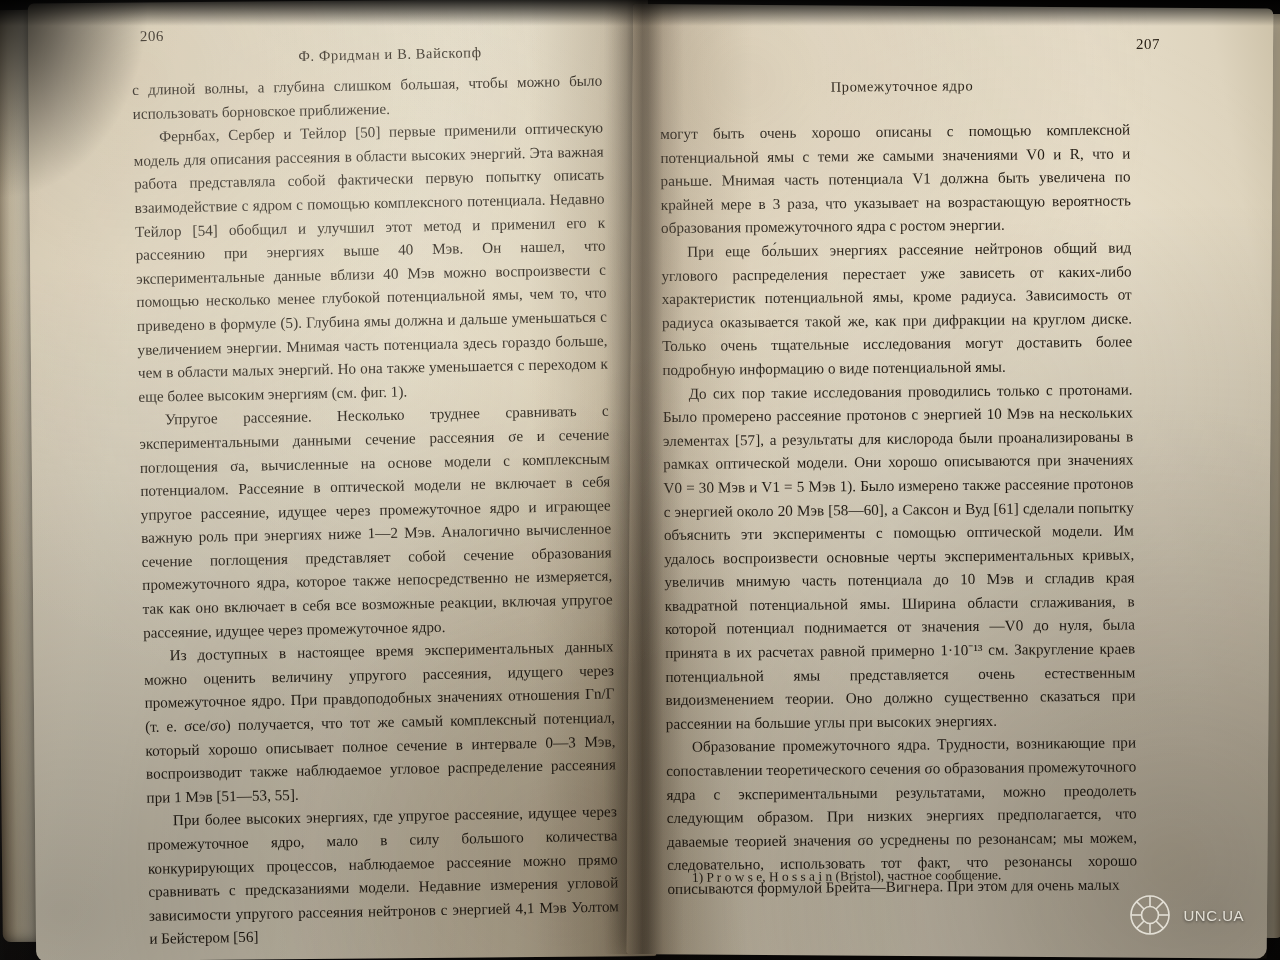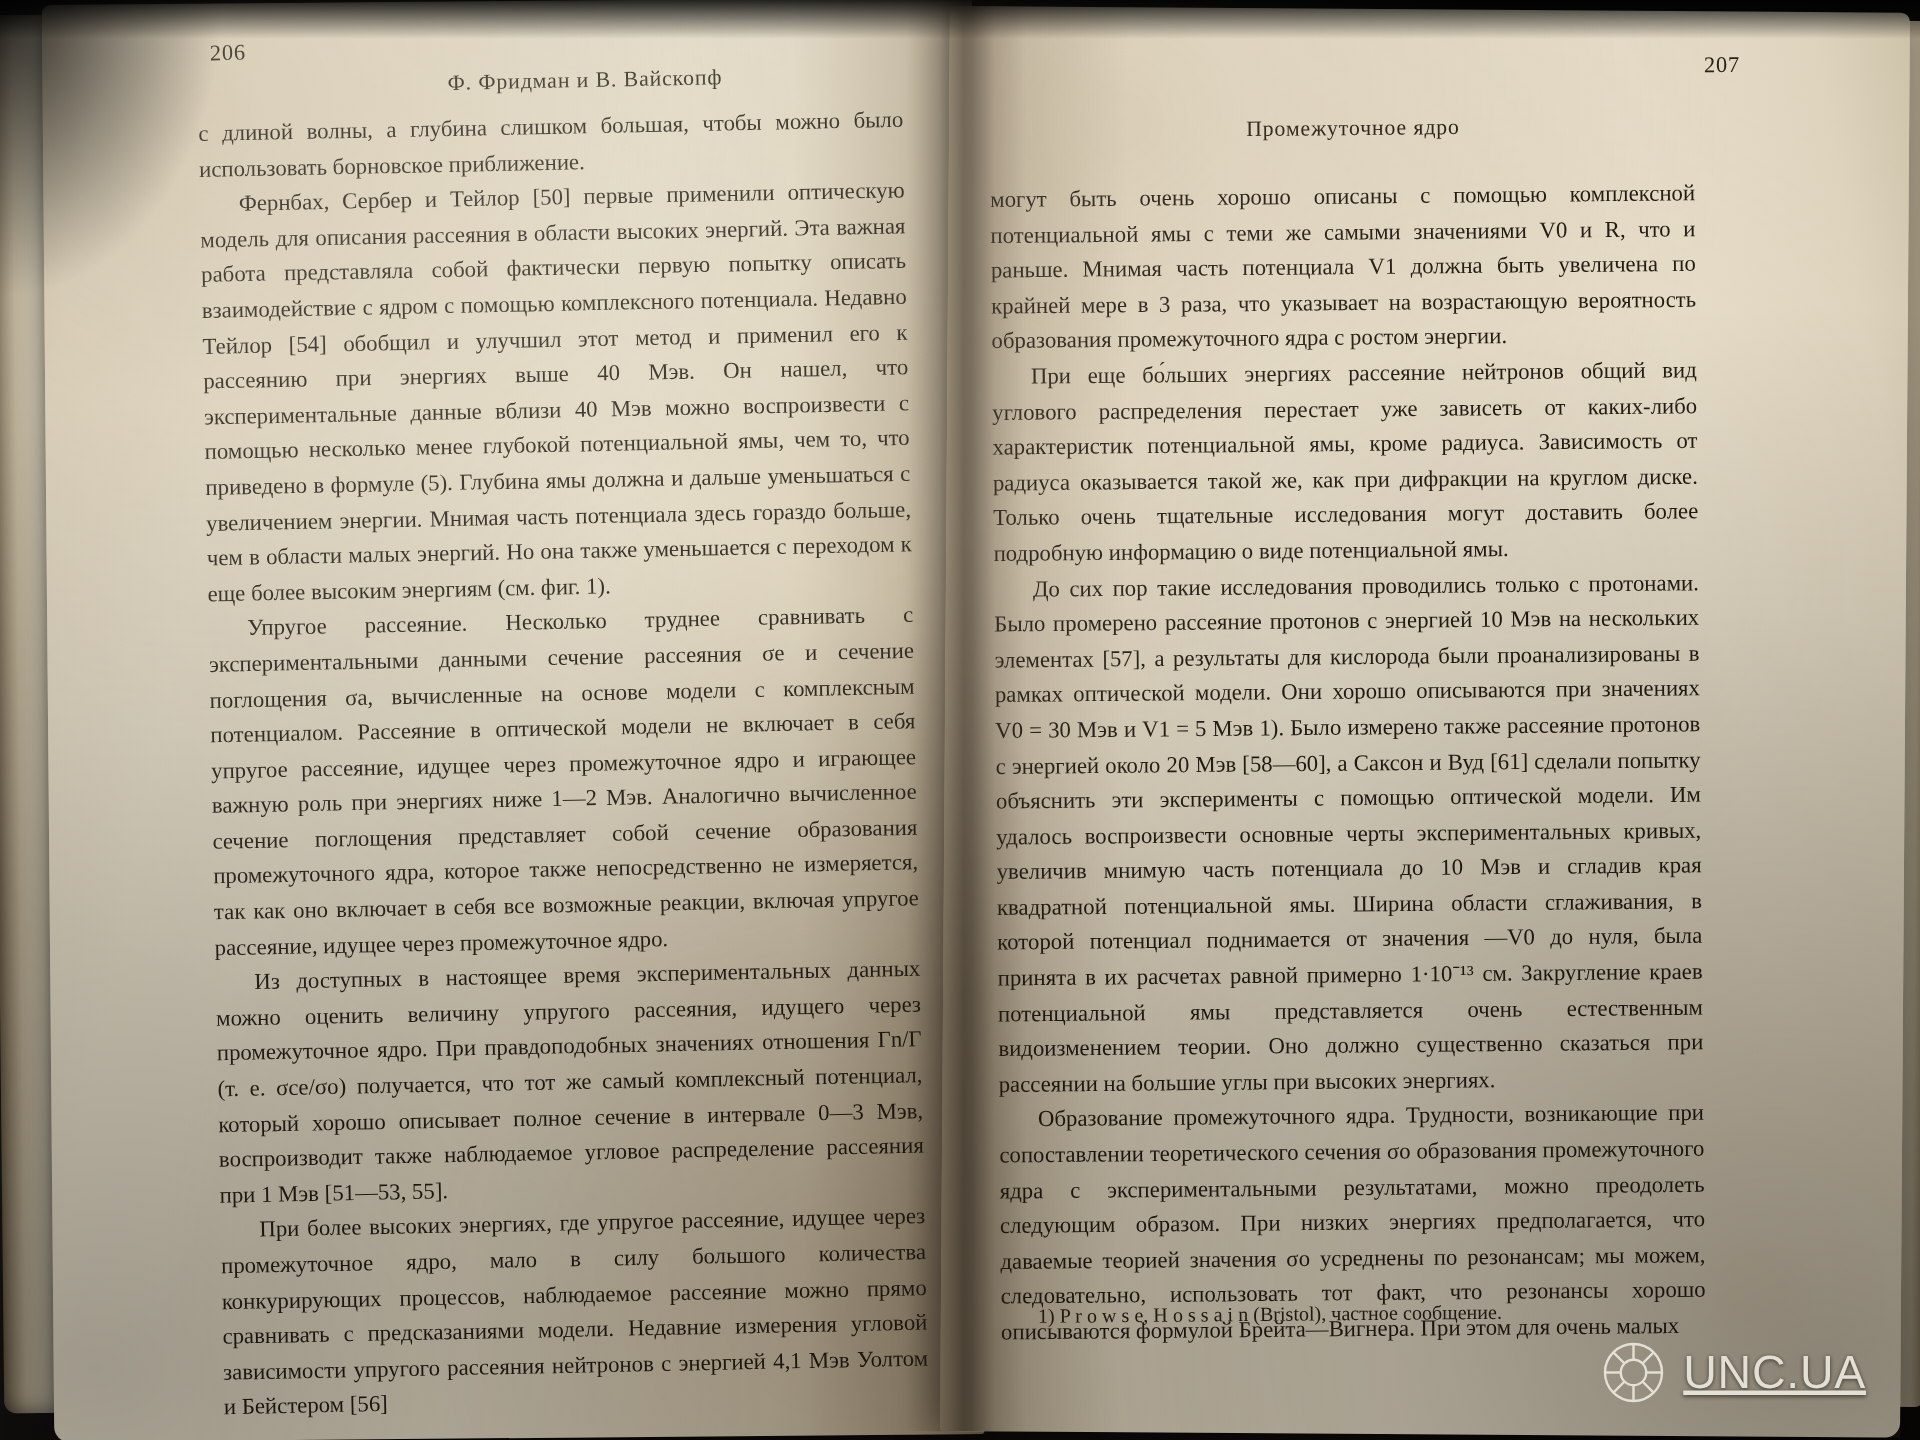--- a/index.html
+++ b/index.html
@@ -225,24 +225,23 @@
   }
   .wm-mark {
     width: 46px;
     height: 46px;
     position: relative;
   }
   .wm-mark svg { display: block; }
   .wm-text {
     color: #f2efe6;
     font-family: "Liberation Sans", sans-serif;
-    font-size: 31px;
+    font-size: 15px;
     letter-spacing: 0.5px;
     text-shadow: 0 1px 3px rgba(0,0,0,0.7);
-    text-decoration: underline;
   }
   
   .curve-left {
     position: absolute;
     right: 0; top: 0; width: 120px; height: 100%;
     background: linear-gradient(to right, rgba(90,70,45,0) 0%, rgba(90,70,45,0.30) 100%);
     pointer-events: none;
   }
   .curve-right {
     position: absolute;

